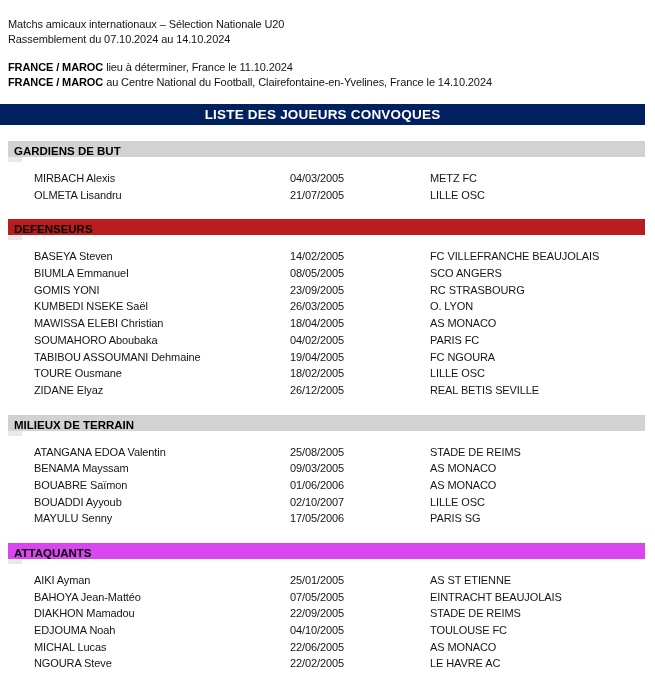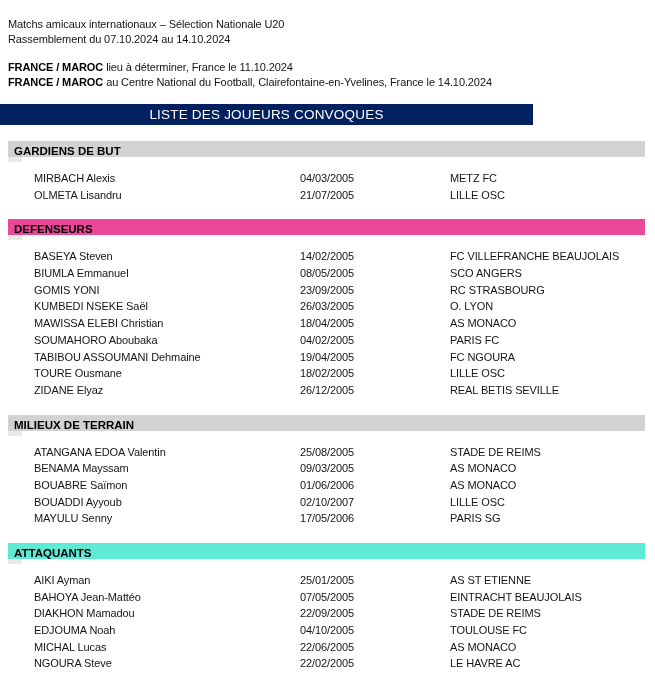--- a/index.html
+++ b/index.html
@@ -11,36 +11,36 @@
     font-family:"Liberation Sans","DejaVu Sans",sans-serif;
     font-size:11px;
     color:#151515;
     letter-spacing:-0.1px;
   }
   .doc-header{padding:17px 0 0 8px;line-height:14.5px;}
   .match-lines{margin-top:14px;}
   .match-line .teams{font-weight:bold;color:#000;}
   .banner{
     margin-top:15px;
-    width:533px;height:21px;line-height:21px;
+    width:645px;height:21px;line-height:21px;
     background:#00205f;color:#ffffff;
-    font-weight:normal;font-size:13.5px;
+    font-weight:bold;font-size:13.5px;
     text-align:center;letter-spacing:0.2px;
   }
   .sec-bar{
     margin-top:16px;margin-left:8px;
     width:631px;height:16px;line-height:21px;
     background:#d2d2d2;color:#000;
     padding-left:6px;
     font-weight:bold;font-size:11.5px;
     letter-spacing:0;
   }
   .sec-stub{margin-left:8px;width:14px;height:5px;background:#e9e9e9;}
   .rows{margin-top:8px;}
-  .row{display:flex;height:16.7px;line-height:16.7px;padding-left:34px;gap:10px;}
+  .row{display:flex;height:16.7px;line-height:16.7px;padding-left:34px;}
   .cell-name{width:256px;overflow:hidden;white-space:nowrap;}
   .cell-date{width:140px;overflow:hidden;white-space:nowrap;}
   .cell-club{flex:1;overflow:hidden;white-space:nowrap;}
 </style>
 </head>
 <body>
 
 <div class="page">
   <div class="doc-header">
     <div class="hline">Matchs amicaux internationaux – Sélection Nationale U20</div>
@@ -64,21 +64,21 @@
             <div class="cell-club">METZ FC</div>
           </div>
           <div class="row">
             <div class="cell-name">OLMETA Lisandru</div>
             <div class="cell-date">21/07/2005</div>
             <div class="cell-club">LILLE OSC</div>
           </div>
         </div>
       </section>
       <section>
-        <div class="sec-bar" style="background: #ec4899;">DEFENSEURS</div>
+        <div class="sec-bar" style="background: #b91c1c;">DEFENSEURS</div>
         <div class="sec-stub"></div>
         <div class="rows">
           <div class="row">
             <div class="cell-name">BASEYA Steven</div>
             <div class="cell-date">14/02/2005</div>
             <div class="cell-club">FC VILLEFRANCHE BEAUJOLAIS</div>
           </div>
           <div class="row">
             <div class="cell-name">BIUMLA Emmanuel</div>
             <div class="cell-date">08/05/2005</div>
@@ -146,21 +146,21 @@
             <div class="cell-club">LILLE OSC</div>
           </div>
           <div class="row">
             <div class="cell-name">MAYULU Senny</div>
             <div class="cell-date">17/05/2006</div>
             <div class="cell-club">PARIS SG</div>
           </div>
         </div>
       </section>
       <section>
-        <div class="sec-bar" style="background: #5eead4;">ATTAQUANTS</div>
+        <div class="sec-bar" style="background: #d946ef;">ATTAQUANTS</div>
         <div class="sec-stub"></div>
         <div class="rows">
           <div class="row">
             <div class="cell-name">AIKI Ayman</div>
             <div class="cell-date">25/01/2005</div>
             <div class="cell-club">AS ST ETIENNE</div>
           </div>
           <div class="row">
             <div class="cell-name">BAHOYA Jean-Mattéo</div>
             <div class="cell-date">07/05/2005</div>

